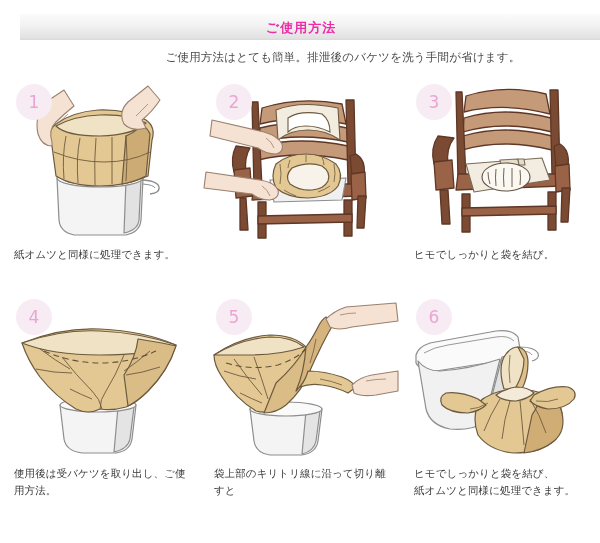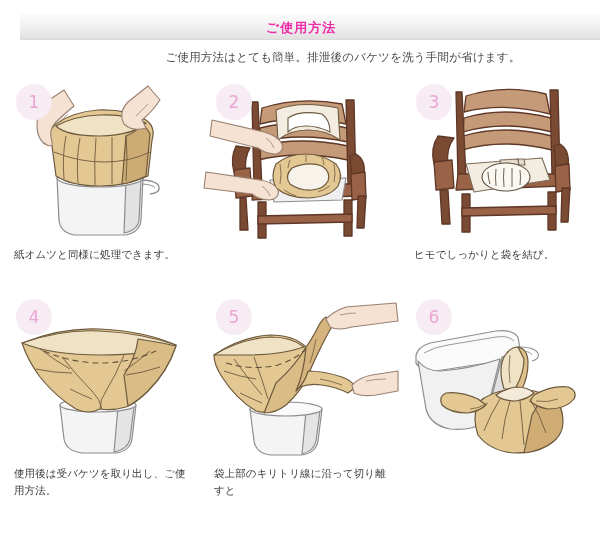--- a/index.html
+++ b/index.html
@@ -334,15 +334,19 @@
           <path d="M88 104 Q78 110 70 110" fill="none" stroke-width="0.8"></path>
           <path d="M136 102 Q148 104 158 100" fill="none" stroke-width="0.8"></path>
           <path d="M110 102 Q104 120 102 140" fill="none" stroke-width="0.9"></path>
           <path d="M120 102 Q122 122 124 146" fill="none" stroke-width="0.9"></path>
           <path d="M100 100 Q90 116 84 132" fill="none" stroke-width="0.9"></path>
           <path d="M130 100 Q140 116 146 134" fill="none" stroke-width="0.9"></path>
           <path d="M110 56 Q108 70 110 84" fill="none" stroke-width="0.8"></path>
         </g>
       </svg>
     </div>
+    <div class="caption">
+      <span class="l2">ヒモでしっかりと袋を結び、</span>
+      <span class="l2">紙オムツと同様に処理できます。</span>
+    </div>
   </div>
 
 </div>
 
 </body></html>

